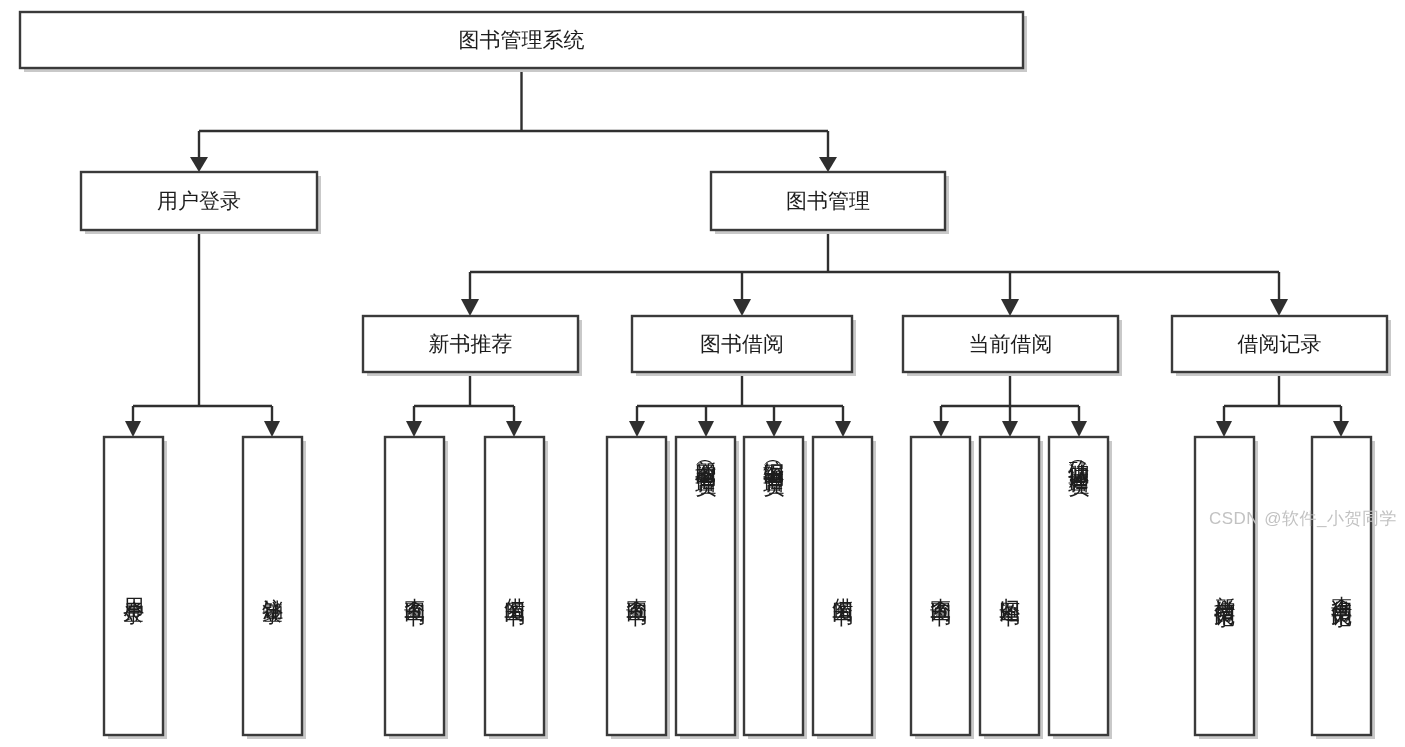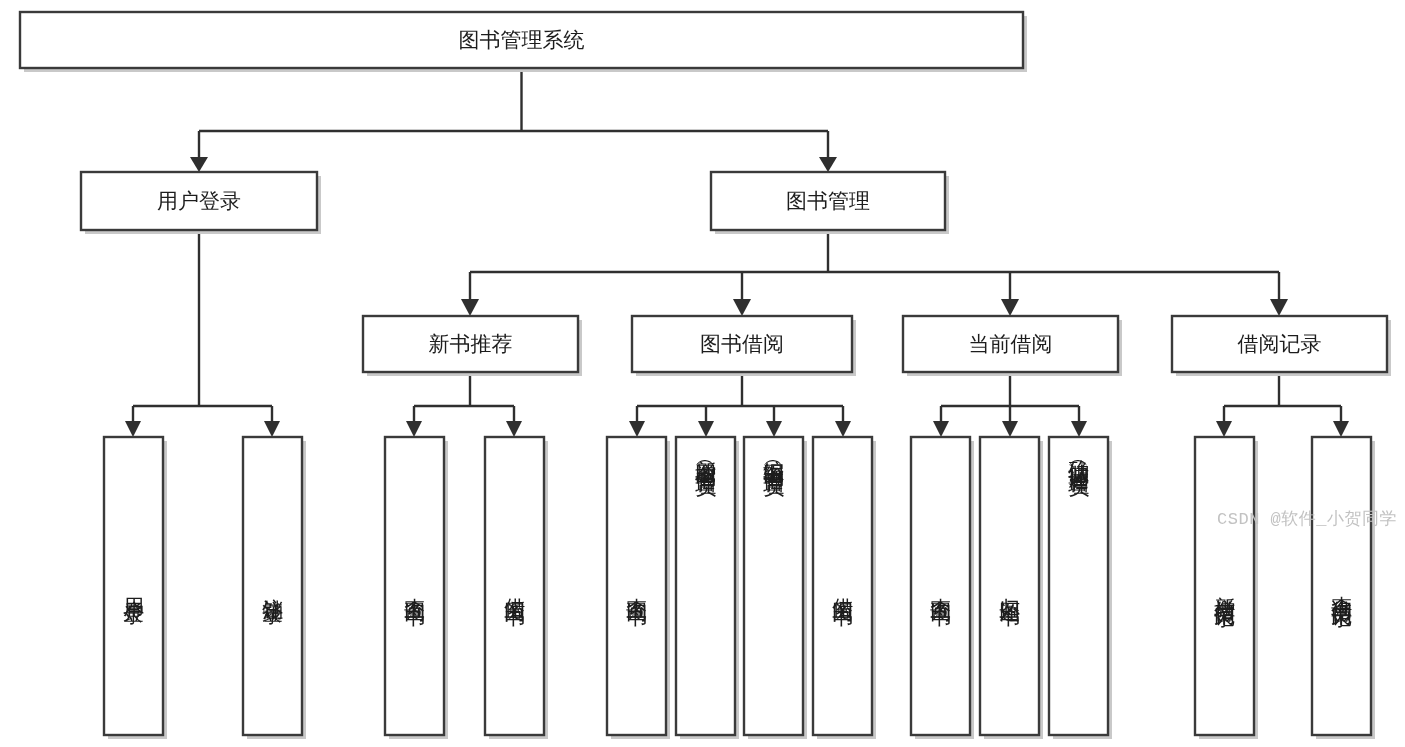--- a/index.html
+++ b/index.html
@@ -63,21 +63,21 @@
     line-height: 1.08;
     letter-spacing: 2.5px;
     color: #1d1d1d;
     white-space: nowrap;
     pointer-events: none;
   }
   .watermark {
     position: absolute;
     right: 8px;
     bottom: 6px;
-    font-family: Liberation Mono, monospace;
+    font-family: Liberation Sans, sans-serif;
     font-size: 17px;
     color: #c2c2c2;
     letter-spacing: 0.5px;
     user-select: none;
   }
 </style>
 </head>
 <body>
 
 <div id="diagram-root">

